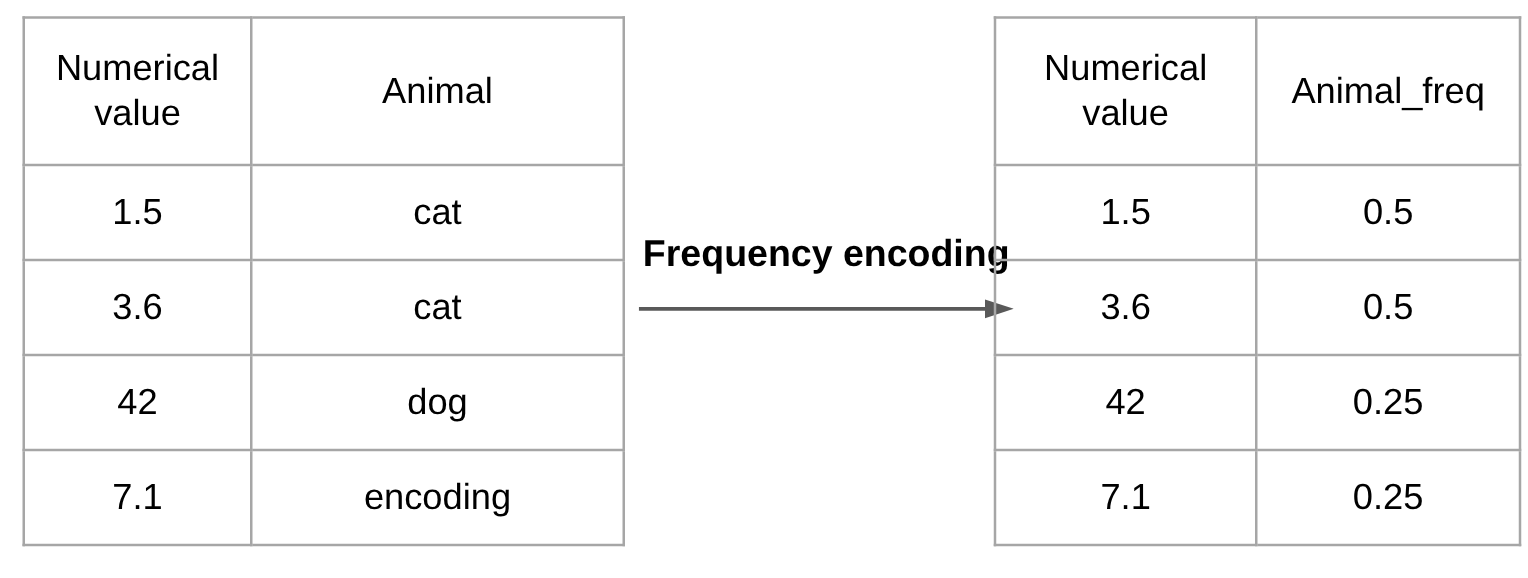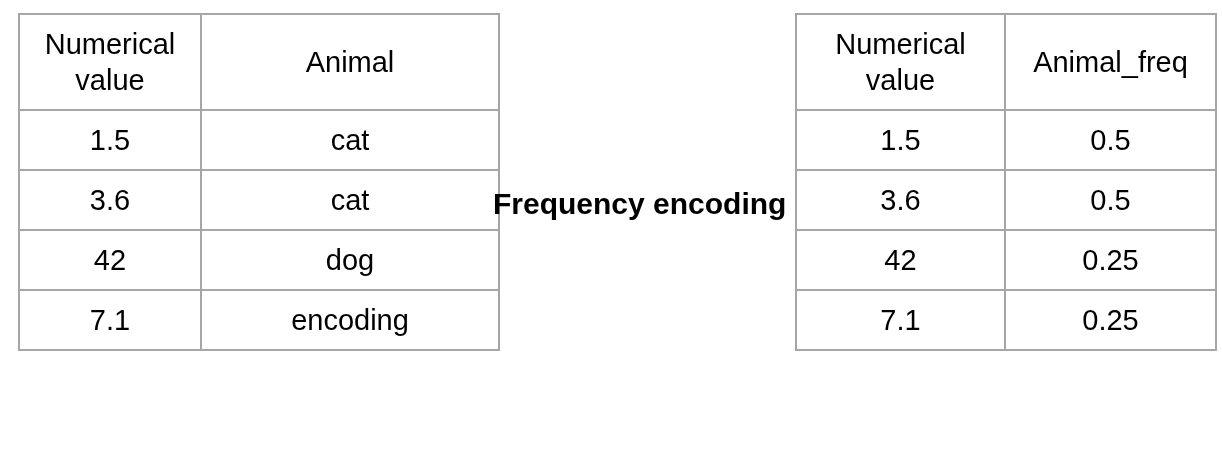--- a/index.html
+++ b/index.html
@@ -25,44 +25,45 @@
     color: #000000;
   }
   table.data-table th,
   table.data-table td {
     border: 2px solid #a6a6a6;
     font-weight: normal;
     vertical-align: middle;
     padding: 0;
     line-height: 1.25;
   }
-  table.data-table thead tr { height: 96px; margin-left: 11px; }
-  table.data-table tbody tr { height: 60px; }
+  table.data-table thead tr { height: 118px; margin-left: 11px; }
+  table.data-table tbody tr { height: 76px; }
 
   
   table.input-table  { left: 18px;  width: 476px; }
   table.input-table  .col-num { width: 180px; }
   table.input-table  .col-cat { width: 296px; }
 
   
   table.output-table { left: 795px; width: 416px; }
   table.output-table .col-num { width: 207px; }
   table.output-table .col-cat { width: 209px; }
 
   th.hdr-center, td.cell-center { text-align: center; }
   td.cell-left  { text-align: center; padding-left: 19px; }
   th.hdr-wrap   { padding-left: 14px; padding-right: 14px; }
 
   
   .transform {
     position: absolute;
-    left: 493px;
+    left: 511px;
     top: 186px;
     width: 300px;
     display: flex;
+    flex-direction: column;
     align-items: center;
     gap: 17px;
   }
   .transform-label {
     font-size: 30px;
     font-weight: bold;
     line-height: 35px;
     white-space: nowrap;
     color: #000000;
   }

